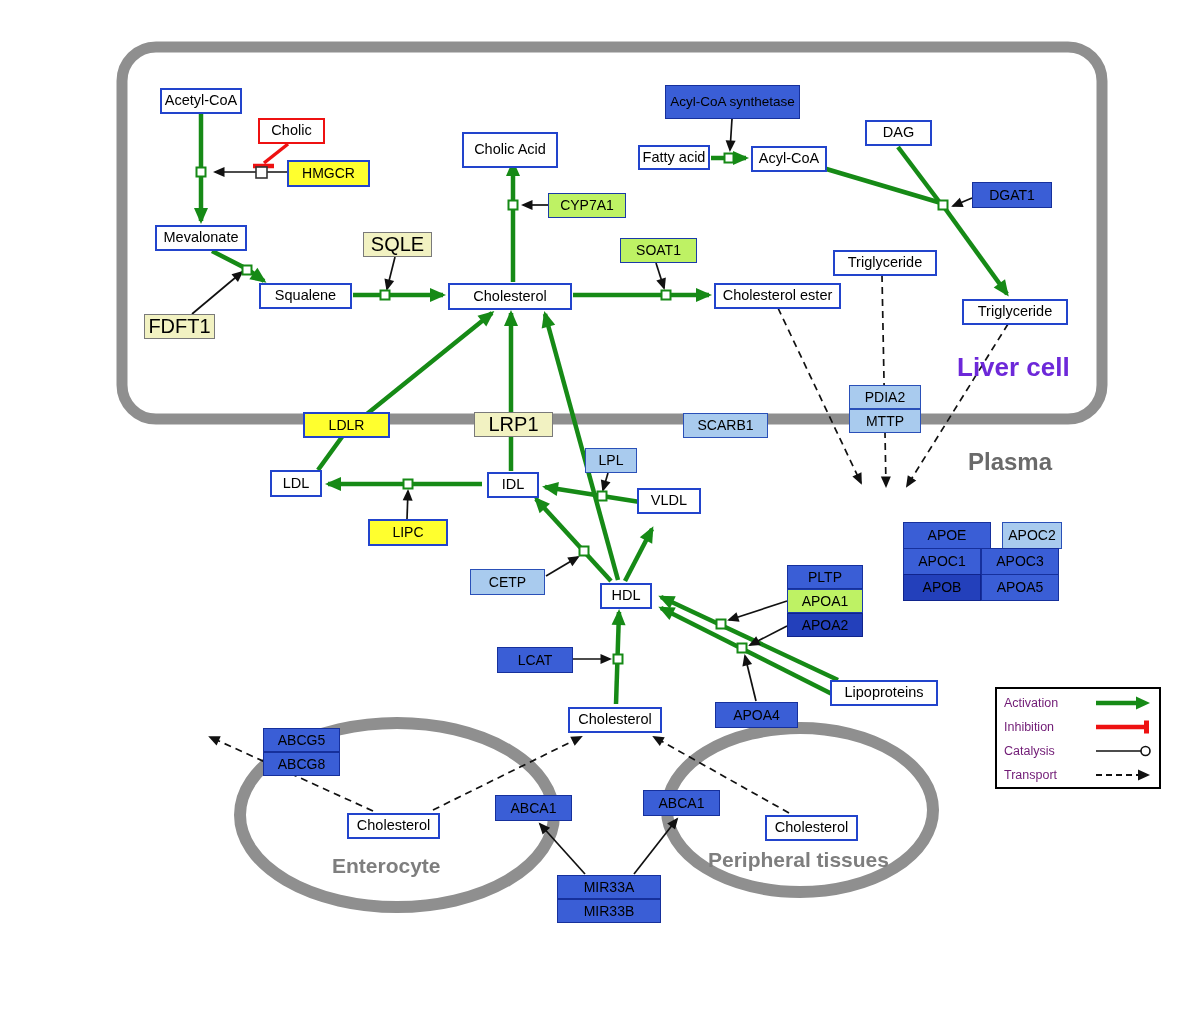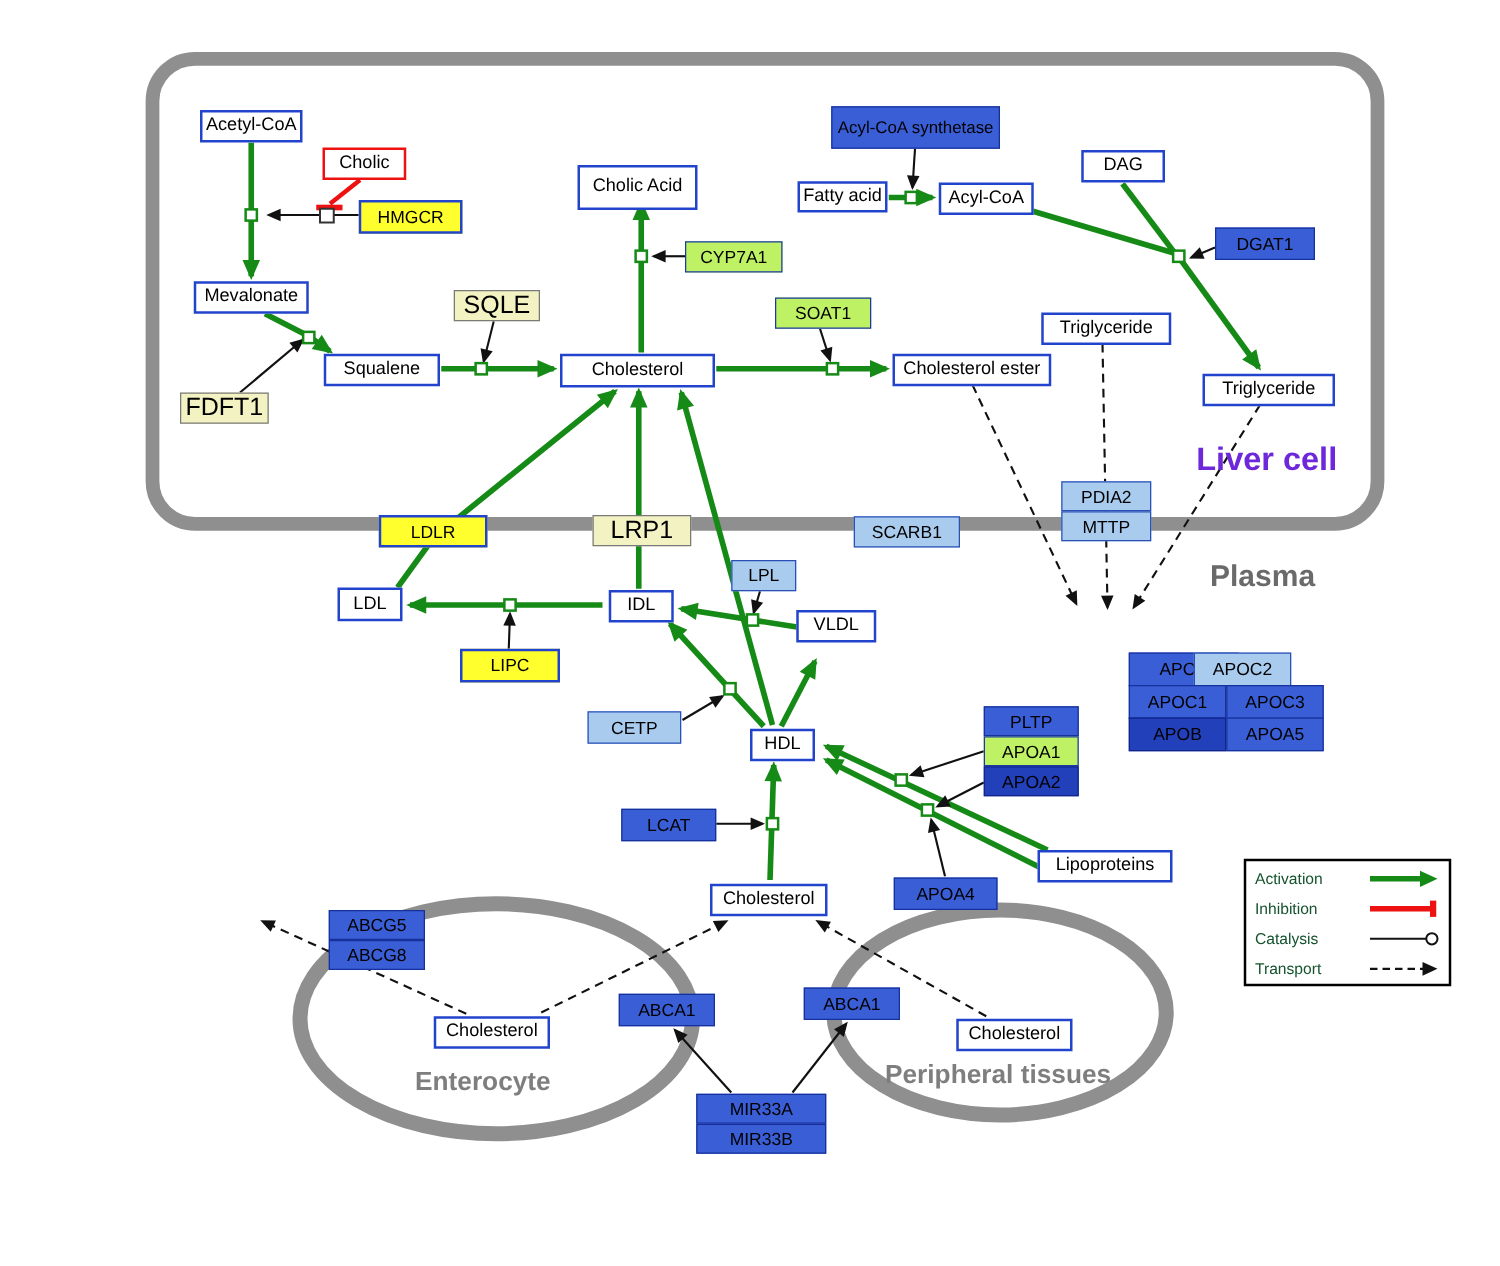--- a/index.html
+++ b/index.html
@@ -16,21 +16,21 @@
   .g-bluemid{background:#bef264;border:1px solid #1a3aa8;font-size:14px;}
   .g-blue{background:#3a5ed6;border:1px solid #16309c;font-size:14px;}
   .g-bluedark{background:#2340bb;border:1px solid #10248c;font-size:14px;}
   .comp-label{position:absolute;font-weight:bold;color:#6e6e6e;}
   .liver-label{font-size:26px;color:#6d28d9;}
   .plasma-label{font-size:24px;color:#6a6a6a;}
   .tissue-label{font-size:21px;color:#7e7e7e;}
   #legend{position:absolute;left:995px;top:687px;width:166px;height:102px;background:#fff;
           border:2px solid #000;box-sizing:border-box;padding:2px 0;}
   .lrow{display:flex;justify-content:space-between;align-items:center;height:24px;padding:0 7px;}
-  .llabel{font-size:12.5px;color:#14532d;text-align:center;}
+  .llabel{font-size:12.5px;color:#701a75;text-align:center;}
 </style>
 </head>
 <body>
 
 <div id="canvas">
 
   <svg id="edges" width="1200" height="1013">
     <defs>
       <marker id="aG" markerUnits="userSpaceOnUse" markerWidth="18" markerHeight="16" refX="14" refY="8" orient="auto">
         <path d="M1,1 L17,8 L1,15 Z" fill="#168a16"></path>
@@ -153,21 +153,21 @@
   <div class="node g-bluelight" style="left:470px;top:569px;width:75px;height:26px">CETP</div>
   <div class="node met" style="left:600px;top:583px;width:52px;height:26px">HDL</div>
   <div class="node g-blue" style="left:497px;top:647px;width:76px;height:26px">LCAT</div>
   <div class="node g-blue" style="left:787px;top:565px;width:76px;height:24px">PLTP</div>
   <div class="node g-bluemid" style="left:787px;top:589px;width:76px;height:24px">APOA1</div>
   <div class="node g-bluedark" style="left:787px;top:613px;width:76px;height:24px">APOA2</div>
   <div class="node g-blue" style="left:715px;top:702px;width:83px;height:26px">APOA4</div>
   <div class="node met" style="left:830px;top:680px;width:108px;height:26px">Lipoproteins</div>
 
   <div class="node g-blue" style="left:903px;top:522px;width:88px;height:27px">APOE</div>
-  <div class="node g-bluelight" style="left:955px;top:522px;width:78px;height:27px">APOC2</div>
+  <div class="node g-bluelight" style="left:1002px;top:522px;width:60px;height:27px">APOC2</div>
   <div class="node g-blue" style="left:903px;top:548px;width:78px;height:27px">APOC1</div>
   <div class="node g-blue" style="left:981px;top:548px;width:78px;height:27px">APOC3</div>
   <div class="node g-bluedark" style="left:903px;top:574px;width:78px;height:27px">APOB</div>
   <div class="node g-blue" style="left:981px;top:574px;width:78px;height:27px">APOA5</div>
 
   <div class="node met" style="left:568px;top:707px;width:94px;height:26px">Cholesterol</div>
   <div class="node g-blue" style="left:263px;top:728px;width:77px;height:24px">ABCG5</div>
   <div class="node g-blue" style="left:263px;top:752px;width:77px;height:24px">ABCG8</div>
   <div class="node met" style="left:347px;top:813px;width:93px;height:26px">Cholesterol</div>
   <div class="node g-blue" style="left:495px;top:795px;width:77px;height:26px">ABCA1</div>

